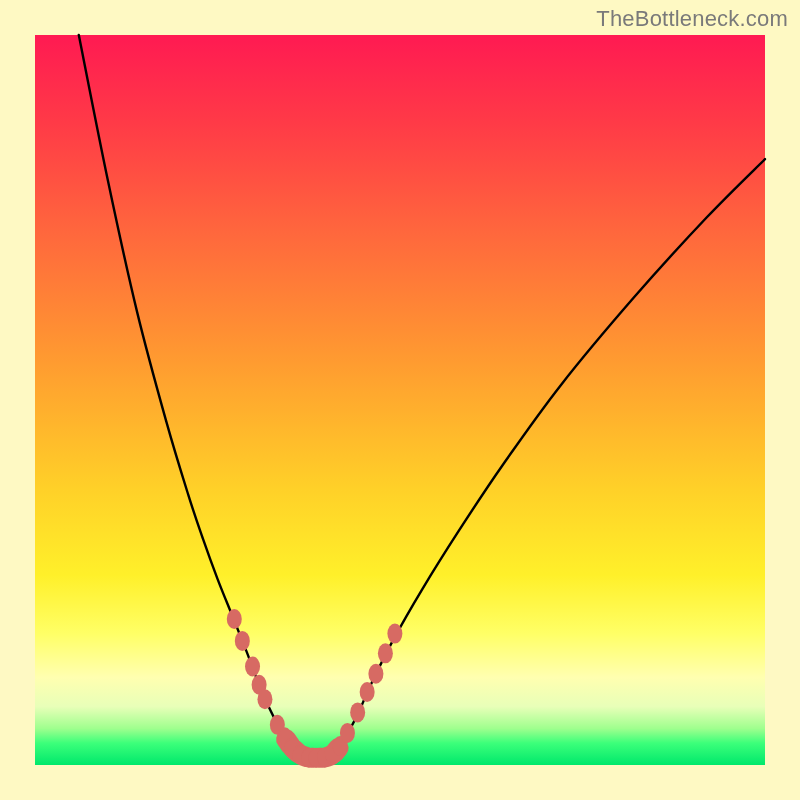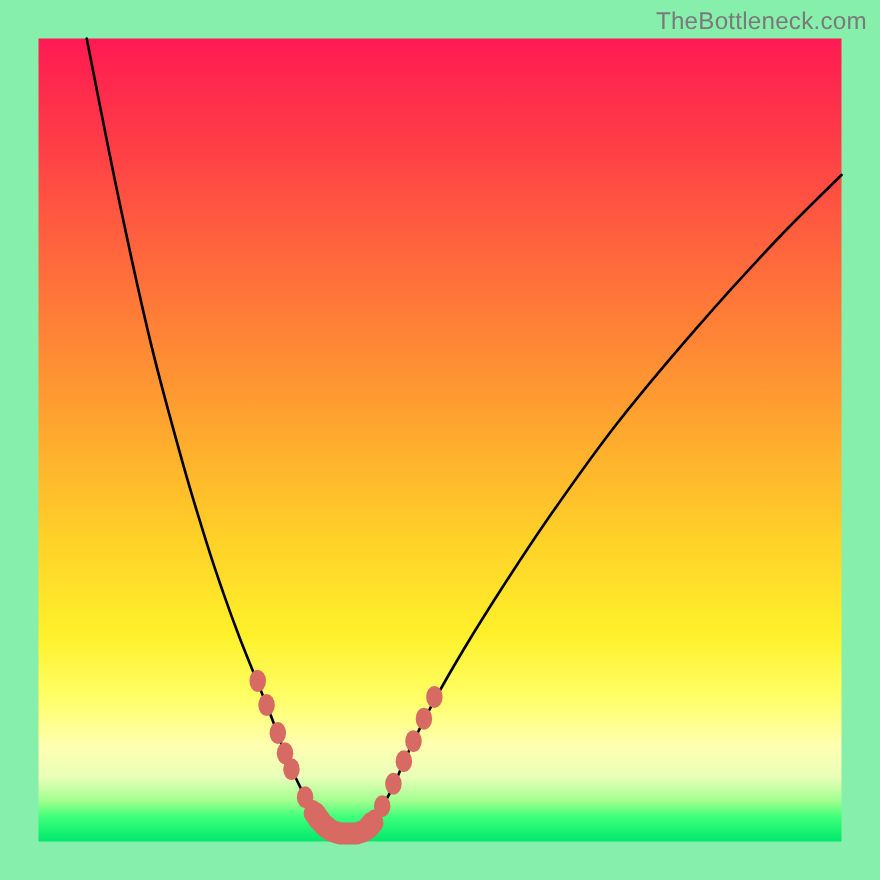--- a/index.html
+++ b/index.html
@@ -8,21 +8,21 @@
     width: 800px;
     height: 800px;
     background: #000;
     overflow: hidden;
     font-family: Arial, Helvetica, sans-serif;
   }
   .frame {
     position: relative;
     width: 800px;
     height: 800px;
-    background: #86efac;
+    background: #fef9c3;
   }
   .plot-area {
     position: absolute;
     left: 35px;
     top: 35px;
     width: 730px;
     height: 730px;
     
     background:
       linear-gradient(to bottom,

